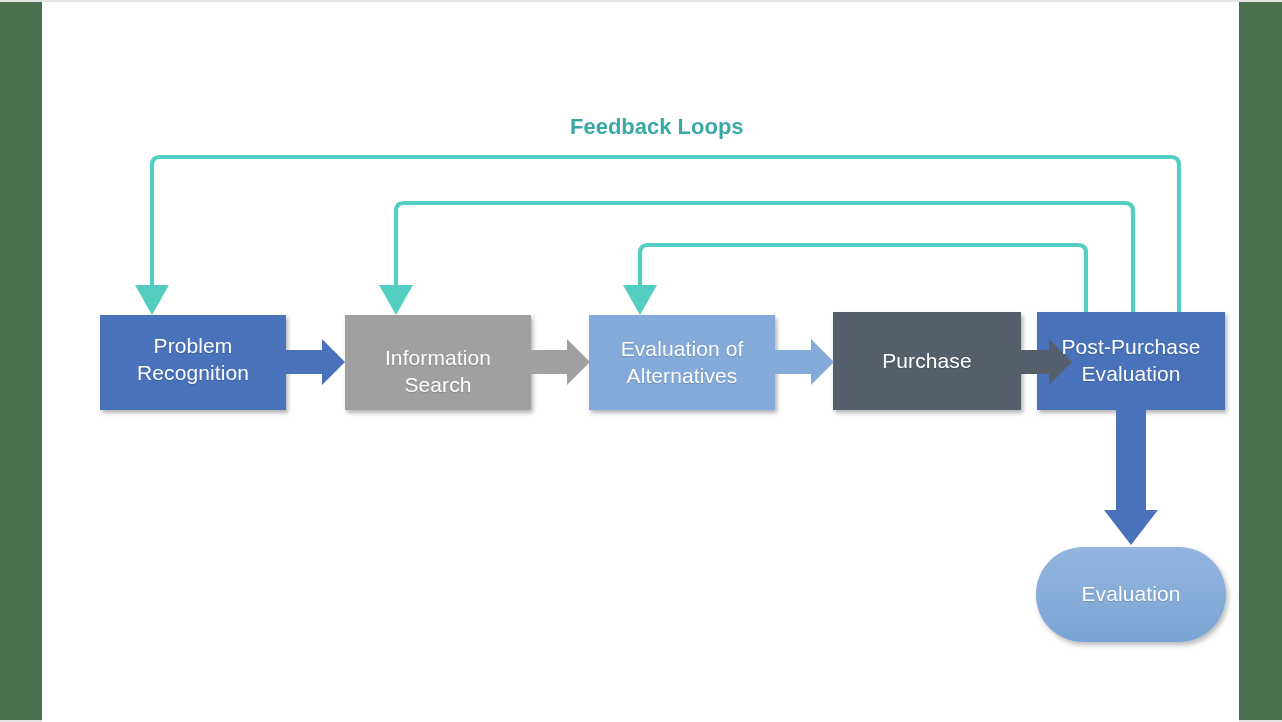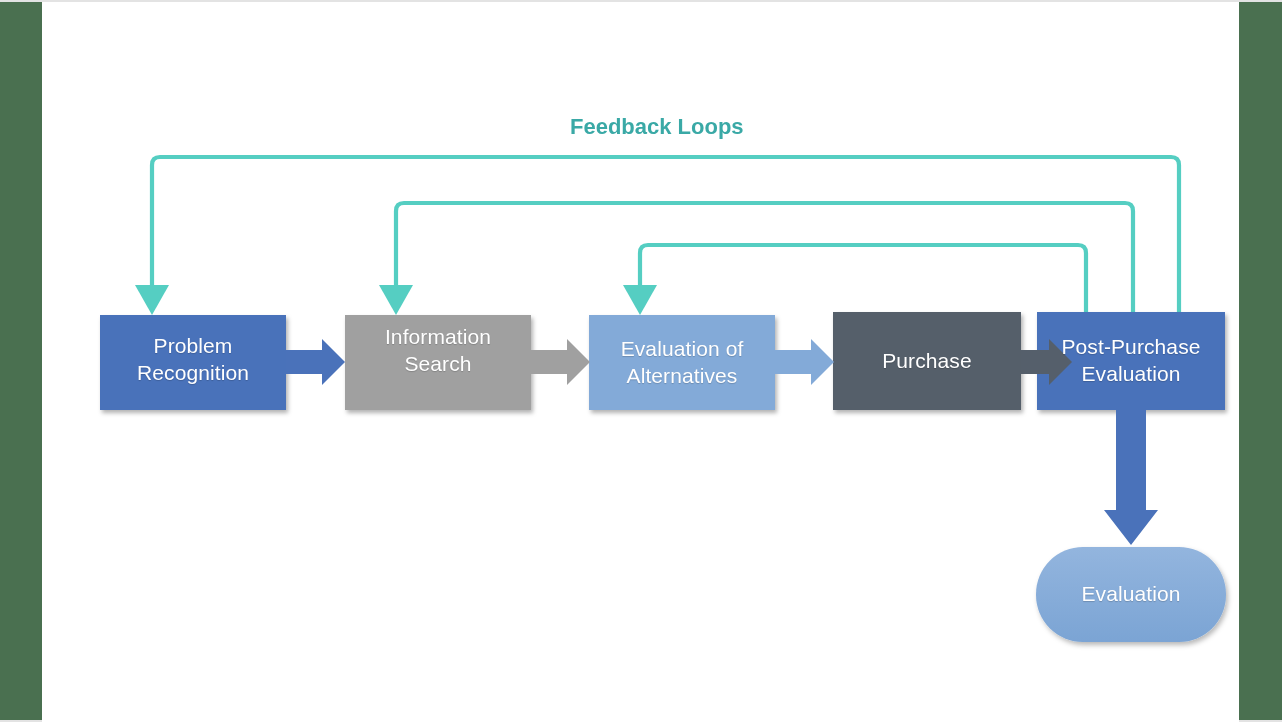--- a/index.html
+++ b/index.html
@@ -120,21 +120,21 @@
       <polygon fill="#4a72ba" points="1074,408 1104,408 1104,508 1116,508 1089,543 1062,508 1074,508"></polygon>
 
       <rect x="994" y="545" width="190" height="95" rx="47" ry="47" fill="url(#gradPill)" filter="url(#softShadow)"></rect>
     </svg>
 
     <div class="loop-title" style="left:528px; top:112px;">Feedback Loops</div>
 
     <div class="node-label" style="left:58px; top:313px; width:186px; height:89px;">Problem
 Recognition</div>
 
-    <div class="node-label" style="left:303px; top:309px; width:186px; height:80px;">Information
+    <div class="node-label" style="left:303px; top:330px; width:186px; height:80px;">Information
 Search</div>
 
     <div class="node-label" style="left:547px; top:313px; width:186px; height:95px;">Evaluation of
 Alternatives</div>
 
     <div class="node-label" style="left:995px; top:310px; width:188px; height:98px;">Post-Purchase
 Evaluation</div>
 
     <div class="node-label" style="left:791px; top:310px; width:188px; height:98px;">Purchase</div>
 

